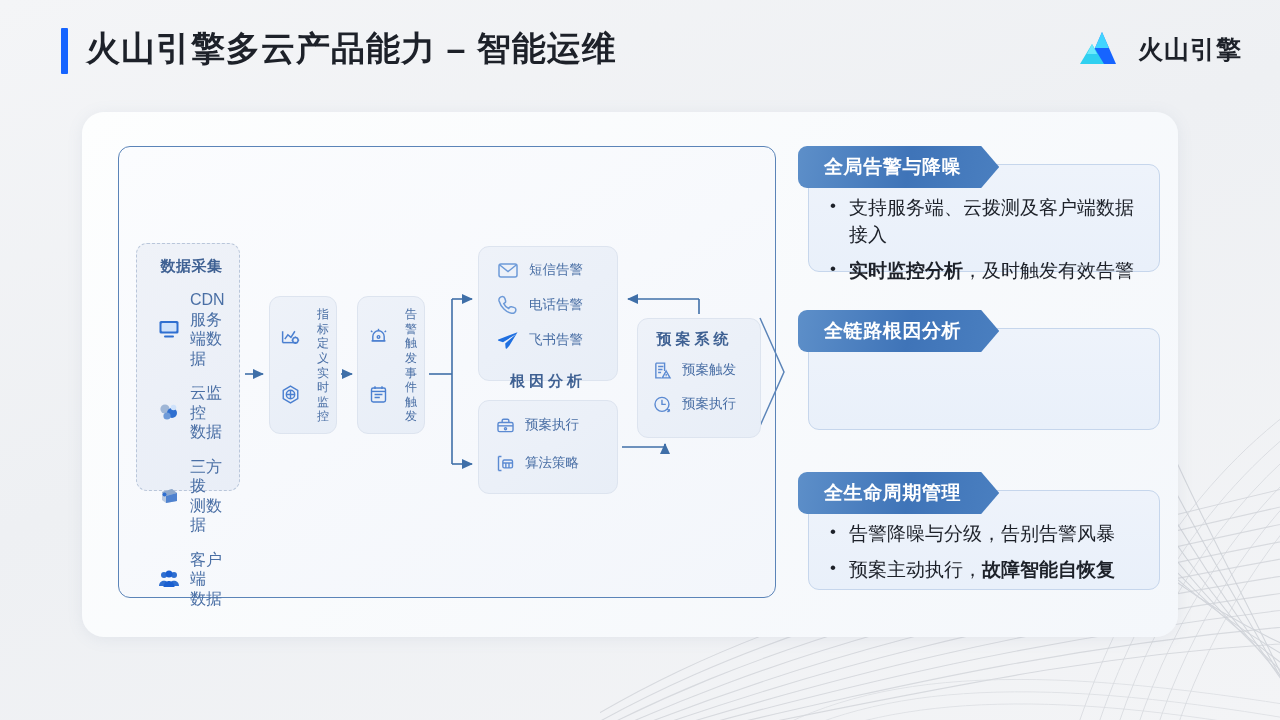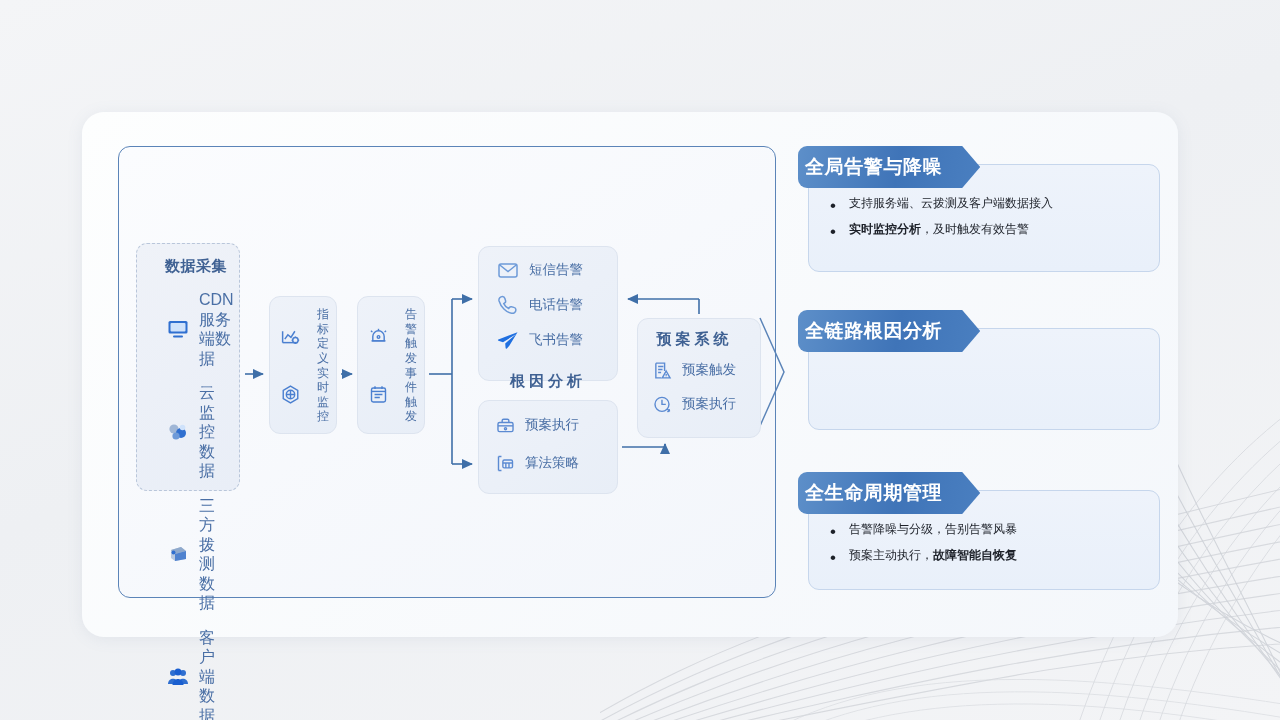--- a/index.html
+++ b/index.html
@@ -64,21 +64,21 @@
   .node-title.spaced { letter-spacing:4px; }
 
   .row { display:flex; align-items:center; gap:9px; }
   .row .lbl { color:#4a6fa5; font-size:16px; line-height:1.22; font-weight:500; }
   .row .lbl.one { font-size:13.5px; }
 
   .ico { width:24px; height:24px; flex:0 0 24px; display:block; }
   .ico.sm { width:21px; height:21px; flex:0 0 21px; }
 
   
-  #collect { left:136px; top:243px; width:104px; height:248px; padding:13px 10px 0 26px; }
+  #collect { left:136px; top:243px; width:104px; height:248px; padding:13px 10px 0 17px; }
   #collect .node-title { margin-bottom:14px; }
   #collect .row { margin-bottom:15px; padding-left:3px; }
 
   
   #stage1 { left:269px; top:296px; width:68px; height:138px; }
   #stage2 { left:357px; top:296px; width:68px; height:138px; }
   .stage-inner { height:100%; display:flex; flex-direction:column; justify-content:space-around; padding:10px 0 10px 10px; }
   .stage-inner .row { gap:16px; }
   .stage-inner .lbl { font-size:12px; }
 
@@ -101,32 +101,32 @@
 
   
   .card { position:absolute; width:362px; }
   .card-body {
     position:absolute; left:10px; top:18px; width:352px;
     background:linear-gradient(180deg,#eef3fb 0%,#e9f0fa 100%);
     border:1px solid #c6d6ec; border-radius:11px;
     padding:30px 14px 14px 14px;
   }
   .ribbon {
-    position:absolute; left:0; top:0; height:42px; padding:0 38px 0 7px;
+    position:absolute; left:0; top:0; height:42px; padding:0 38px 0 26px;
     display:flex; align-items:center;
     color:#fff; font-size:19px; font-weight:700; letter-spacing:.6px;
     background:linear-gradient(100deg,#5d8fc9 0%,#3f74b8 55%,#4a7fc0 100%);
     border-radius:9px 0 0 9px;
     clip-path: polygon(0 0, calc(100% - 18px) 0, 100% 50%, calc(100% - 18px) 100%, 0 100%);
     z-index:3;
   }
   .bullets { list-style:none; }
   .bullets li {
     position:relative; padding-left:26px; margin-bottom:9px;
-    font-size:12px; line-height:1.42; color:#1d2129;
+    font-size:19px; line-height:1.42; color:#1d2129;
   }
   .bullets li:last-child { margin-bottom:0; }
   .bullets li::before {
     content:"•"; position:absolute; left:7px; top:-1px; font-size:17px; color:#1d2129;
   }
   .bullets b { font-weight:700; }
 
   #card1 { left:798px; top:146px; }
   #card1 .card-body { height:108px; }
   #card2 { left:798px; top:310px; }
@@ -170,20 +170,33 @@
       <path d="M 720 140 C 640 212 580 320 550 420"></path>
       <path d="M 720 160 C 650 230 595 335 570 420"></path>
     </g>
     <g fill="none" stroke="#d2d5da" stroke-width="1" opacity=".65">
       <path d="M 140 420 C 260 340 420 330 720 380"></path>
       <path d="M 160 420 C 280 352 440 344 720 394"></path>
       <path d="M 180 420 C 300 364 460 358 720 408"></path>
     </g>
   </svg>
 
+  <div class="header">
+    <div class="title-accent"></div>
+    <div class="title">火山引擎多云产品能力 – 智能运维</div>
+    <div class="brand">
+      <svg width="48" height="38" viewBox="0 0 48 38">
+        <path d="M 22 2 L 36 34 L 8 34 Z" fill="#1664ff"></path>
+        <path d="M 12 14 L 24 34 L 0 34 Z" fill="#30d0f0"></path>
+        <path d="M 22 2 L 29 18 L 15 18 Z" fill="#49e8ff" opacity=".85"></path>
+        <path d="M 12 14 L 17 24 L 7 24 Z" fill="#7af0ff" opacity=".8"></path>
+      </svg>
+      <span class="brand-name">火山引擎</span>
+    </div>
+  </div>
 
   <div class="panel"></div>
 
   <div class="diagram"></div>
 
   <svg class="conn">
     <defs>
       <marker id="ar" markerWidth="8" markerHeight="8" refX="6.4" refY="3.2" orient="auto">
         <path d="M0,0 L7,3.2 L0,6.4 z" fill="#3f6fa8"></path>
       </marker>

